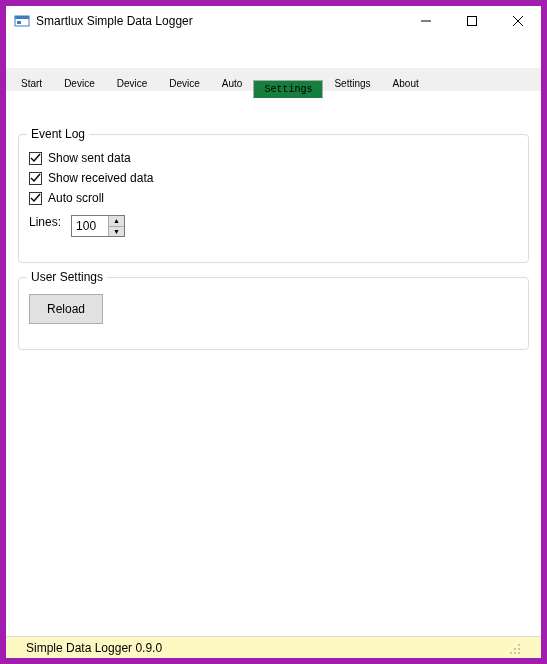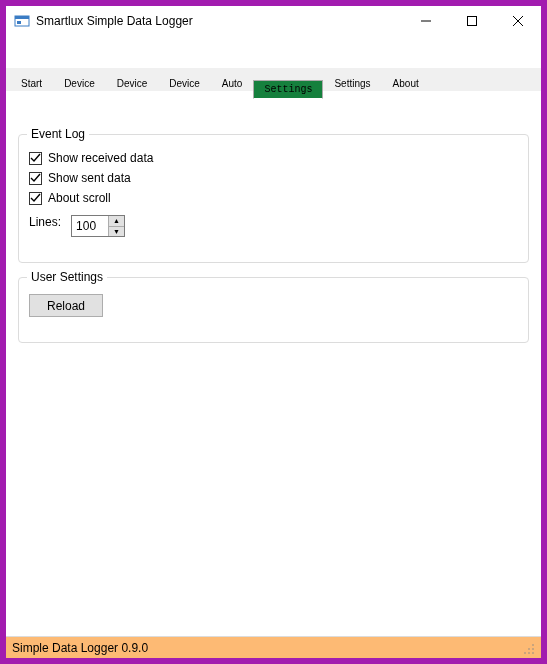--- a/index.html
+++ b/index.html
@@ -149,34 +149,34 @@
       padding: 0;
     }
     .spinner-btn:first-child { border-bottom: 1px solid #acacac; }
     .button-row {
       display: flex;
       gap: 16px;
       margin-top: 6px;
     }
     .btn {
       width: 74px;
-      height: 23px;
+      height: 30px;
       background: #e1e1e1;
       border: 1px solid #adadad;
       font-size: 12px;
       font-family: inherit;
       cursor: default;
     }
     .statusbar {
       height: 22px;
-      background: #fdba74;
+      background: #fef9c3;
       border-top: 1px solid #dcdcdc;
       display: flex;
       align-items: center;
-      padding: 0 6px;
+      padding: 0 20px;
       font-size: 12px;
       justify-content: space-between;
     }
     .resize-grip {
       width: 14px;
       height: 14px;
       display: flex;
       align-items: flex-end;
       justify-content: flex-end;
     }
@@ -230,39 +230,39 @@
 
     <div class="groupbox">
       <div class="groupbox-title">Event Log</div>
 
       <div class="checkbox-row">
         <span class="checkbox">
           <svg width="11" height="11" viewBox="0 0 11 11">
               <path d="M1 5 L4 8 L10 1" stroke="#000" stroke-width="1.4" fill="none"></path>
             </svg>
         </span>
-        <span>Show received data</span>
+        <span>Show sent data</span>
       </div>
 
       <div class="checkbox-row">
         <span class="checkbox">
           <svg width="11" height="11" viewBox="0 0 11 11">
               <path d="M1 5 L4 8 L10 1" stroke="#000" stroke-width="1.4" fill="none"></path>
             </svg>
         </span>
-        <span>Show sent data</span>
+        <span>Show received data</span>
       </div>
 
       <div class="checkbox-row">
         <span class="checkbox">
           <svg width="11" height="11" viewBox="0 0 11 11">
               <path d="M1 5 L4 8 L10 1" stroke="#000" stroke-width="1.4" fill="none"></path>
             </svg>
         </span>
-        <span>About scroll</span>
+        <span>Auto scroll</span>
       </div>
 
       <div class="lines-row">
         <span>Lines:</span>
         <div class="spinner">
           <input type="text" value="100" style="">
           <div class="spinner-buttons">
             <button class="spinner-btn">
               <span>▲</span>
             </button>

